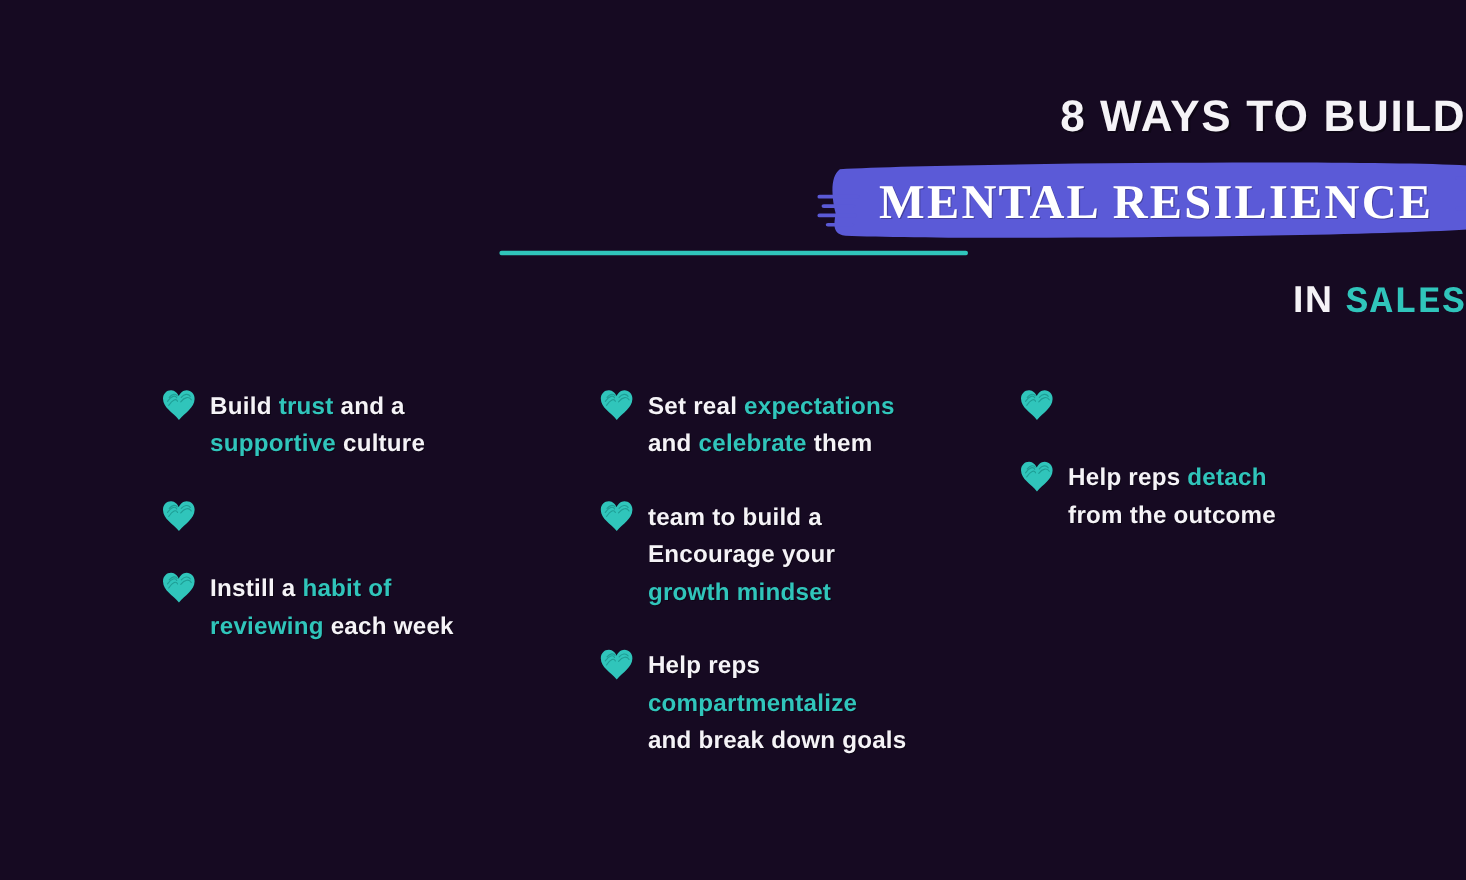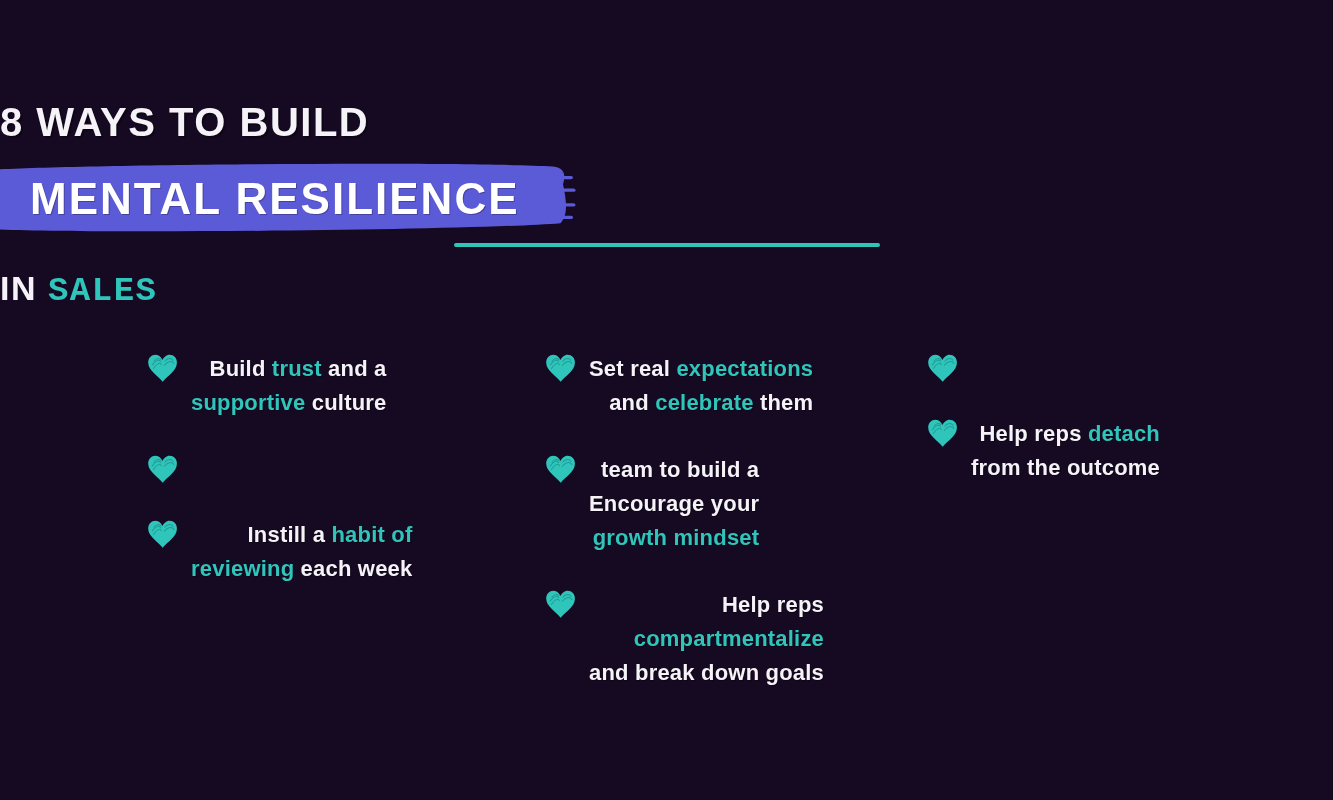--- a/index.html
+++ b/index.html
@@ -13,34 +13,35 @@
   body { font-family: "Liberation Sans", sans-serif; }
   .page {
     position: relative;
     width: 1333px;
     height: 800px;
     background: var(--background);
     overflow: hidden;
   }
 
   
-  .header { position: absolute; top: 0; left: 0; right: 0; text-align: left; margin-top: 16px; }
+  .header { position: absolute; top: 0; left: 0; right: 0; text-align: right; }
   .title1 {
     margin-top: 84px;
     font-size: 40px;
     font-weight: bold;
     letter-spacing: 1.5px;
     color: var(--text-white);
     text-shadow: 2px 2px 0 rgba(0,0,0,0.35);
   }
   .hl {
     position: relative;
     display: inline-block;
     margin-top: 16px;
     padding: 13px 30px;
+    font-family: Liberation Serif, serif;
   }
   .hl .brush {
     position: absolute;
     left: -26px; top: -4px;
     width: calc(100% + 52px);
     height: calc(100% + 8px);
   }
   .hl .hl-text {
     position: relative;
     font-size: 44px;
@@ -65,21 +66,21 @@
   }
   .title3 .accent { color: var(--accent-teal); font-family: Liberation Mono, monospace; }
 
   
   .grid { position: absolute; top: 352px; left: 0; right: 0; height: 448px; }
   .col  { position: absolute; top: 0; }
   .col-0 { left: 146px; width: 350px; }
   .col-1 { left: 544px; width: 350px; }
   .col-2 { left: 926px; width: 390px; }
 
-  .tip { display: flex; gap: 12px; margin-bottom: 33px; align-items: flex-start; text-align: right; }
+  .tip { display: flex; gap: 12px; margin-bottom: 33px; align-items: flex-start; }
   .heart { flex: 0 0 auto; }
   .heart svg { display: block; margin-top: 1px; }
   .tip-text .line {
     font-size: 22px;
     line-height: 34px;
     font-weight: bold;
     letter-spacing: 0.2px;
     color: var(--text-white);
     text-shadow: 1px 1px 0 rgba(0,0,0,0.35);
     white-space: nowrap;

